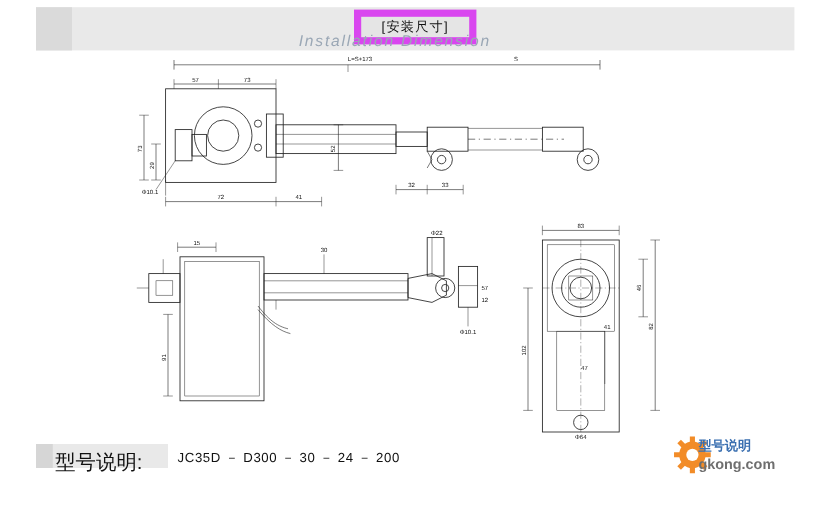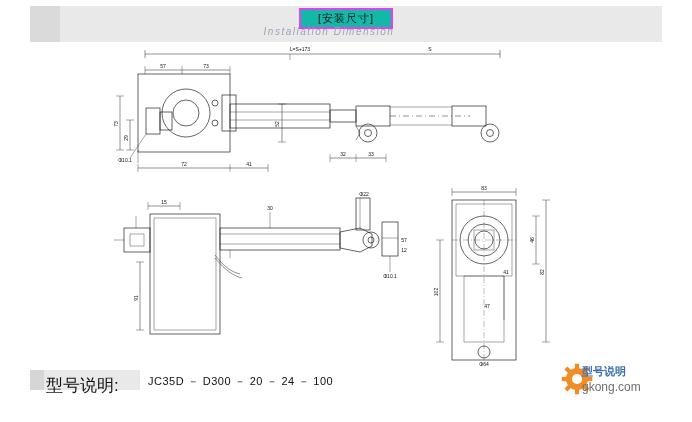--- a/index.html
+++ b/index.html
@@ -19,25 +19,25 @@
   }
   .header-band-left{
     position:absolute;left:30px;top:6px;width:30px;height:36px;
     background:#dadada;
   }
   .title-cn{
     position:absolute;left:0;top:8px;width:692px;text-align:center;
     font-size:11px;color:#111;letter-spacing:1px;
   }
   .title-box{
-    border:2px solid #d946ef;padding:1px 17px;display:inline-block;background:#14b8a6;
+    border:6px solid #d946ef;padding:1px 17px;display:inline-block;background:#e5e5e5;
   }
   .title-en{
     position:absolute;left:0;top:26px;width:658px;text-align:center;
-    font-size:10px;color:#9aa7b5;letter-spacing:1.5px;font-style:italic;
+    font-size:13px;color:#9aa7b5;letter-spacing:1.5px;font-style:italic;
   }
 
   
   svg.draw{position:absolute;left:0;top:0;width:692px;height:422px;}
   svg.draw text{font-family:"Liberation Sans", sans-serif;font-size:5px;fill:#111;}
 
   
   .legend-band{
     position:absolute;left:30px;top:370px;width:110px;height:20px;background:#e9e9e9;
   }
@@ -53,21 +53,21 @@
   .legend-sub{
     position:absolute;left:148px;top:398px;font-size:11px;color:#111;letter-spacing:0.5px;
   }
 
   
   .wm{position:absolute;left:560px;top:360px;width:124px;height:46px;}
   .wm-text{
     position:absolute;left:22px;top:4px;font-size:11px;color:#3a6fb0;font-weight:bold;
   }
   .wm-text2{
-    position:absolute;left:22px;top:20px;font-size:12px;color:#6f6f6f;font-weight:normal;
+    position:absolute;left:22px;top:20px;font-size:12px;color:#6f6f6f;font-weight:bold;
   }
   .gear{
     position:absolute;left:0px;top:2px;width:34px;height:34px;
   }
 </style>
 </head>
 <body>
 
 <div class="page">
 
@@ -230,21 +230,21 @@
       <text x="487" y="308" text-anchor="middle">47</text>
       <text x="438" y="292" text-anchor="middle" transform="rotate(-90 438 292)">102</text>
       <text x="544" y="272" text-anchor="middle" transform="rotate(-90 544 272)">82</text>
       <text x="484" y="366" text-anchor="middle">Φ64</text>
     </g>
   </svg>
 
   <div class="legend-band"></div>
   <div class="legend-band2"></div>
   <div class="legend-label">型号说明:</div>
-  <div class="legend-code">JC35D  －  D300 －  20  －  24   －  100</div>
+  <div class="legend-code">JC35D  －  D300 －  30  －  24   －  200</div>
 
   <div class="wm">
     <svg class="gear" viewBox="0 0 40 40">
       <g fill="#f28c28">
         <circle cx="20" cy="20" r="13"></circle>
         <g stroke="#f28c28" stroke-width="5">
           <line x1="20" y1="2" x2="20" y2="38"></line>
           <line x1="2" y1="20" x2="38" y2="20"></line>
           <line x1="7" y1="7" x2="33" y2="33"></line>
           <line x1="33" y1="7" x2="7" y2="33"></line>

